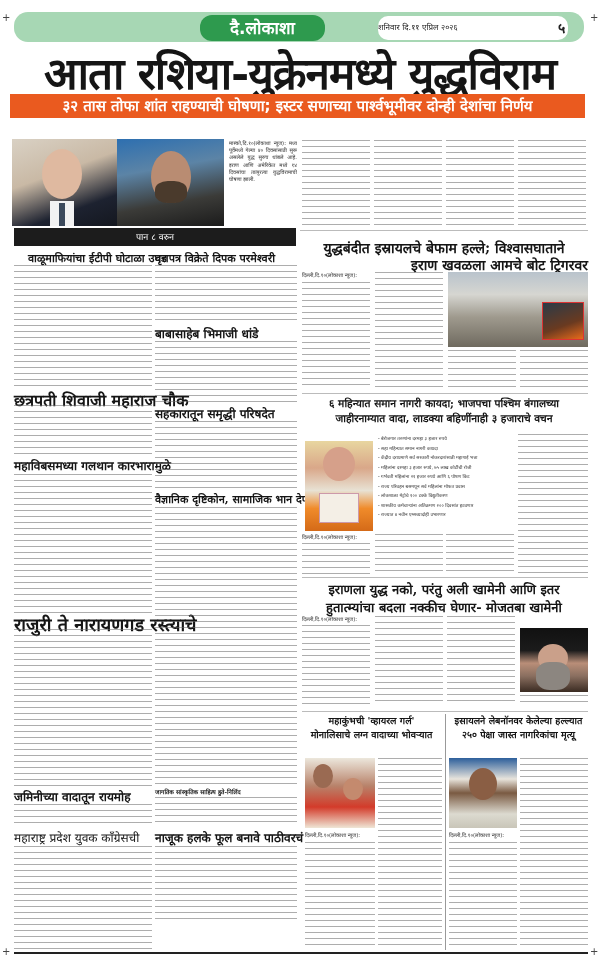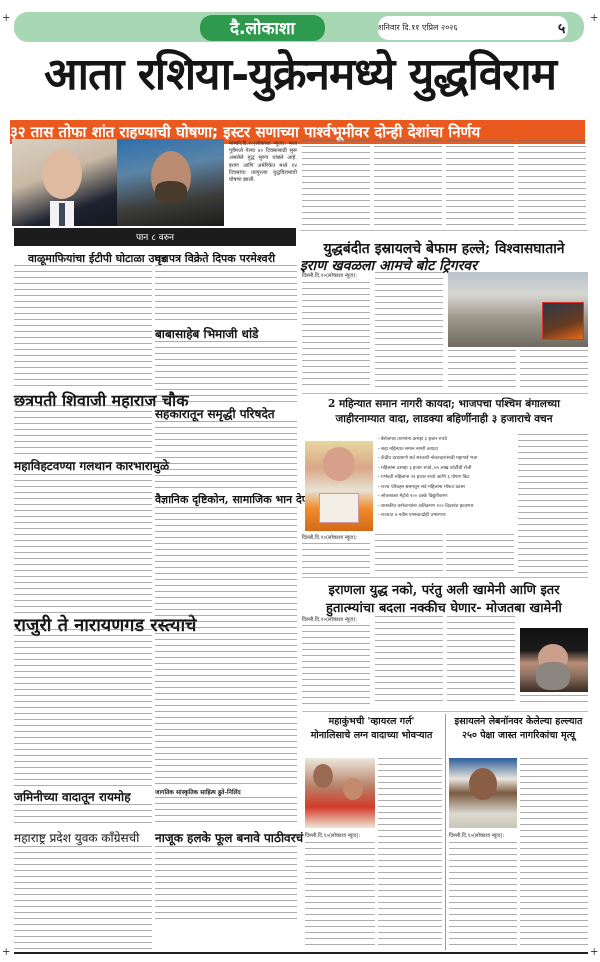--- a/index.html
+++ b/index.html
@@ -8,21 +8,21 @@
   .abs { position: absolute; }
 
   
   .mast { left: 14px; top: 12px; width: 570px; height: 30px; background: #a7d7b4; border-radius: 14px 14px 14px 14px; }
   .mast-name { left: 200px; top: 15px; width: 125px; height: 26px; background: #2e9a4e; border-radius: 12px; color: #fff; font-size: 17px; font-weight: bold; text-align: center; line-height: 26px; }
   .mast-date { left: 378px; top: 16px; width: 190px; height: 24px; background: #fff; border-radius: 10px; font-size: 8px; line-height: 24px; color: #222; }
   .mast-page { left: 558px; top: 16px; font-size: 14px; font-weight: bold; line-height: 24px; color: #222; }
   .reg { font-size: 10px; color: #444; }
 
   .headline { left: 10px; top: 46px; width: 580px; font-size: 44px; font-weight: bold; text-align: center; letter-spacing: -1px; line-height: 56px; color: #151515; font-family: "DejaVu Serif", serif; }
-  .subbar { left: 10px; top: 120px; width: 575px; height: 24px; background: #ea5a1f; color: #fff; font-size: 15px; line-height: 24px; font-weight: bold; }
+  .subbar { left: 10px; top: 94px; width: 575px; height: 24px; background: #ea5a1f; color: #fff; font-size: 15px; text-align: center; line-height: 24px; font-weight: bold; }
 
   
   .photo { background: #888; overflow: hidden; }
   .putin { left: 12px; top: 139px; width: 105px; height: 87px; background: linear-gradient(160deg,#d9d1c4 0%,#c9b9a5 40%,#1d2230 75%,#14171f 100%); }
   .zelen { left: 117px; top: 139px; width: 107px; height: 87px; background: linear-gradient(170deg,#2d6fb0 0%,#5c84a6 35%,#3b3b38 70%,#1b1b1b 100%); }
   .face { position:absolute; border-radius: 50%; }
 
   .colsText { font-size: 5.2px; line-height: 7.2px; color: #333; text-align: justify; overflow: hidden; }
   .fill { background-image: repeating-linear-gradient(180deg, #6a6a6a 0px, #6a6a6a 1.3px, transparent 1.3px, transparent 6px); opacity: .55; }
 
@@ -68,21 +68,21 @@
 <div class="abs fill" style="left:446px;top:140px;width:68px;height:85px;"></div>
 <div class="abs fill" style="left:518px;top:140px;width:68px;height:85px;"></div>
 
 <div class="abs pagebar">पान ८ वरुन</div>
 <div class="abs rule" style="left:300px;top:230px;width:288px;background:#bbb;"></div>
 
 <div class="abs h2" style="left:28px;top:250px;font-size:11px;">वाळूमाफियांचा ईटीपी घोटाळा उघड</div>
 <div class="abs fill" style="left:14px;top:265px;width:138px;height:122px;"></div>
 <div class="abs h2" style="left:14px;top:389px;font-size:16px;">छत्रपती शिवाजी महाराज चौक</div>
 <div class="abs fill" style="left:14px;top:405px;width:138px;height:50px;"></div>
-<div class="abs h2" style="left:14px;top:457px;font-size:12px;">महाविहटवण्या गलथान कारभारामुळे</div>
+<div class="abs h2" style="left:14px;top:457px;font-size:12px;">महाविबसमध्या गलथान कारभारामुळे</div>
 <div class="abs fill" style="left:14px;top:474px;width:138px;height:140px;"></div>
 <div class="abs h2" style="left:14px;top:612px;font-size:18px;">राजुरी ते नारायणगड रस्त्याचे</div>
 <div class="abs fill" style="left:14px;top:629px;width:138px;height:158px;"></div>
 <div class="abs h2" style="left:14px;top:788px;font-size:12px;">जमिनीच्या वादातून रायमोह</div>
 <div class="abs fill" style="left:14px;top:804px;width:138px;height:24px;"></div>
 <div class="abs h2" style="left:14px;top:829px;font-size:12px;font-weight:normal;">महाराष्ट्र प्रदेश युवक काँग्रेसची</div>
 <div class="abs fill" style="left:14px;top:846px;width:138px;height:108px;"></div>
 
 <div class="abs h2" style="left:155px;top:250px;font-size:11px;text-align:right;">वृत्तपत्र विक्रेते दिपक परमेश्वरी</div>
 <div class="abs fill" style="left:155px;top:265px;width:142px;height:58px;"></div>
@@ -91,32 +91,32 @@
 <div class="abs h2" style="left:155px;top:405px;font-size:12px;">सहकारातून समृद्धी परिषदेत</div>
 <div class="abs fill" style="left:155px;top:421px;width:142px;height:68px;"></div>
 <div class="abs h2" style="left:155px;top:491px;font-size:11px;">वैज्ञानिक दृष्टिकोन, सामाजिक भान देणारे</div>
 <div class="abs fill" style="left:155px;top:507px;width:142px;height:280px;"></div>
 <div class="abs h2" style="left:155px;top:788px;font-size:6px;">जागतिक सांस्कृतिक साहित्य हुते-निलिंद</div>
 <div class="abs fill" style="left:155px;top:797px;width:142px;height:30px;"></div>
 <div class="abs h2" style="left:155px;top:829px;font-size:12px;">नाजूक हलके फूल बनावे पाठीवरचं</div>
 <div class="abs fill" style="left:155px;top:846px;width:142px;height:76px;"></div>
 
 <div class="abs h2" style="left:300px;top:238px;width:288px;font-size:14px;text-align:center;">युद्धबंदीत इस्रायलचे बेफाम हल्ले; विश्वासघाताने</div>
-<div class="abs h2" style="left:300px;top:255px;width:288px;font-size:14px;text-align:left;font-style:italic;">इराण खवळला आमचे बोट ट्रिगरवर</div>
+<div class="abs h2" style="left:300px;top:255px;width:288px;font-size:14px;text-align:right;">इराण खवळला आमचे बोट ट्रिगरवर</div>
 <div class="abs colsText" style="left:302px;top:272px;width:68px;height:115px;">दिल्ली,दि.१०(लोकाशा न्यूज):</div>
 <div class="abs fill" style="left:302px;top:282px;width:68px;height:105px;"></div>
 <div class="abs fill" style="left:375px;top:272px;width:68px;height:115px;"></div>
 <div class="abs photo img-smoke">
     <div class="inset"></div>
   </div>
 <div class="abs fill" style="left:448px;top:350px;width:68px;height:37px;"></div>
 <div class="abs fill" style="left:520px;top:350px;width:68px;height:37px;"></div>
 <div class="abs rule" style="left:302px;top:393px;width:286px;background:#bbb;"></div>
 
-<div class="abs h2" style="left:300px;top:396px;width:288px;font-size:10.5px;text-align:center;">2 महिन्यात समान नागरी कायदा; भाजपचा पश्चिम बंगालच्या</div>
+<div class="abs h2" style="left:300px;top:396px;width:288px;font-size:10.5px;text-align:center;">६ महिन्यात समान नागरी कायदा; भाजपचा पश्चिम बंगालच्या</div>
 <div class="abs h2" style="left:300px;top:411px;width:288px;font-size:10.5px;text-align:center;">जाहीरनाम्यात वादा, लाडक्या बहिणींनाही ३ हजाराचे वचन</div>
 <div class="abs photo img-shah">
   <div class="face" style="left:18px;top:6px;width:32px;height:34px;background:#d6a08a;"></div>
   <div class="abs" style="left:14px;top:52px;width:40px;height:30px;background:#f4efe6;border:1px solid #c9a"></div>
 </div>
 <div class="abs colsText" style="left:378px;top:434px;width:135px;height:86px;font-size:4.6px;line-height:9.5px;text-align:left;">
   <div>- बेरोजगार तरुणांना दरमहा ३ हजार रुपये</div>
   <div>- सहा महिन्यात समान नागरी कायदा</div>
   <div>- केंद्रीय दराप्रमाणे सर्व सरकारी नोकरदारांसाठी महागाई भत्ता</div>
   <div>- महिलांना दरमहा ३ हजार रुपये, ७५ लाख कोटींची रोजी</div>

